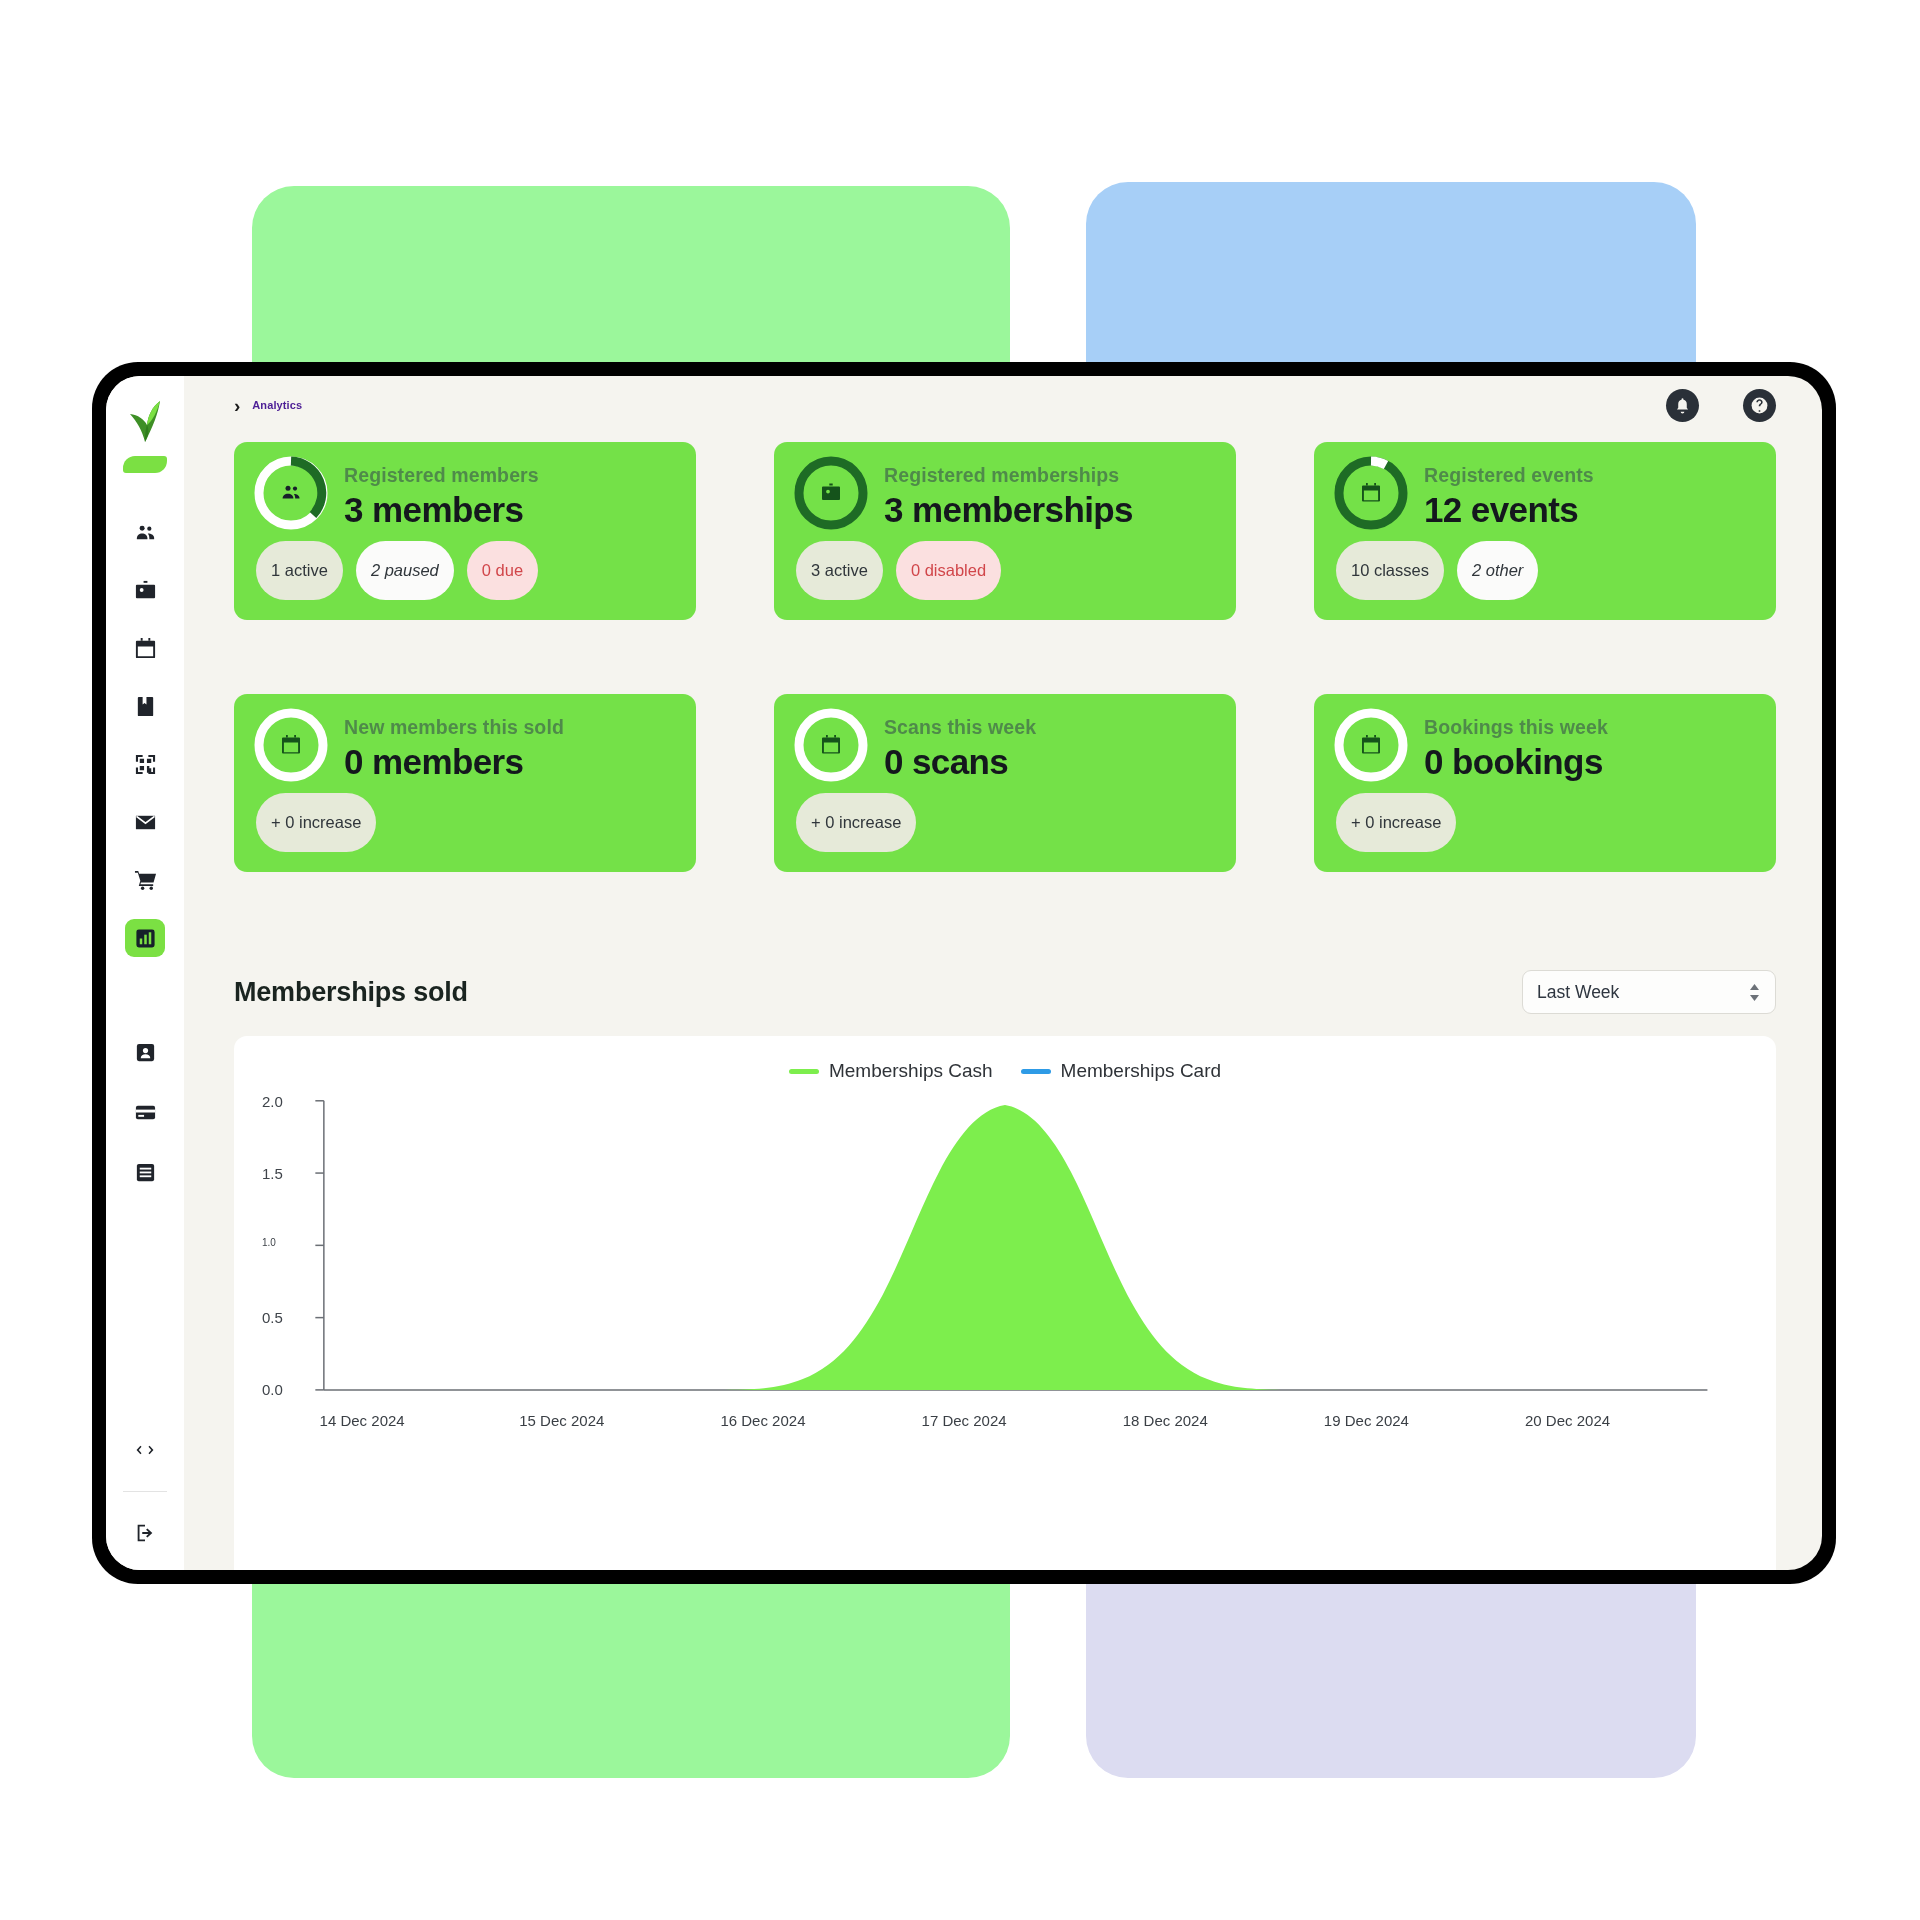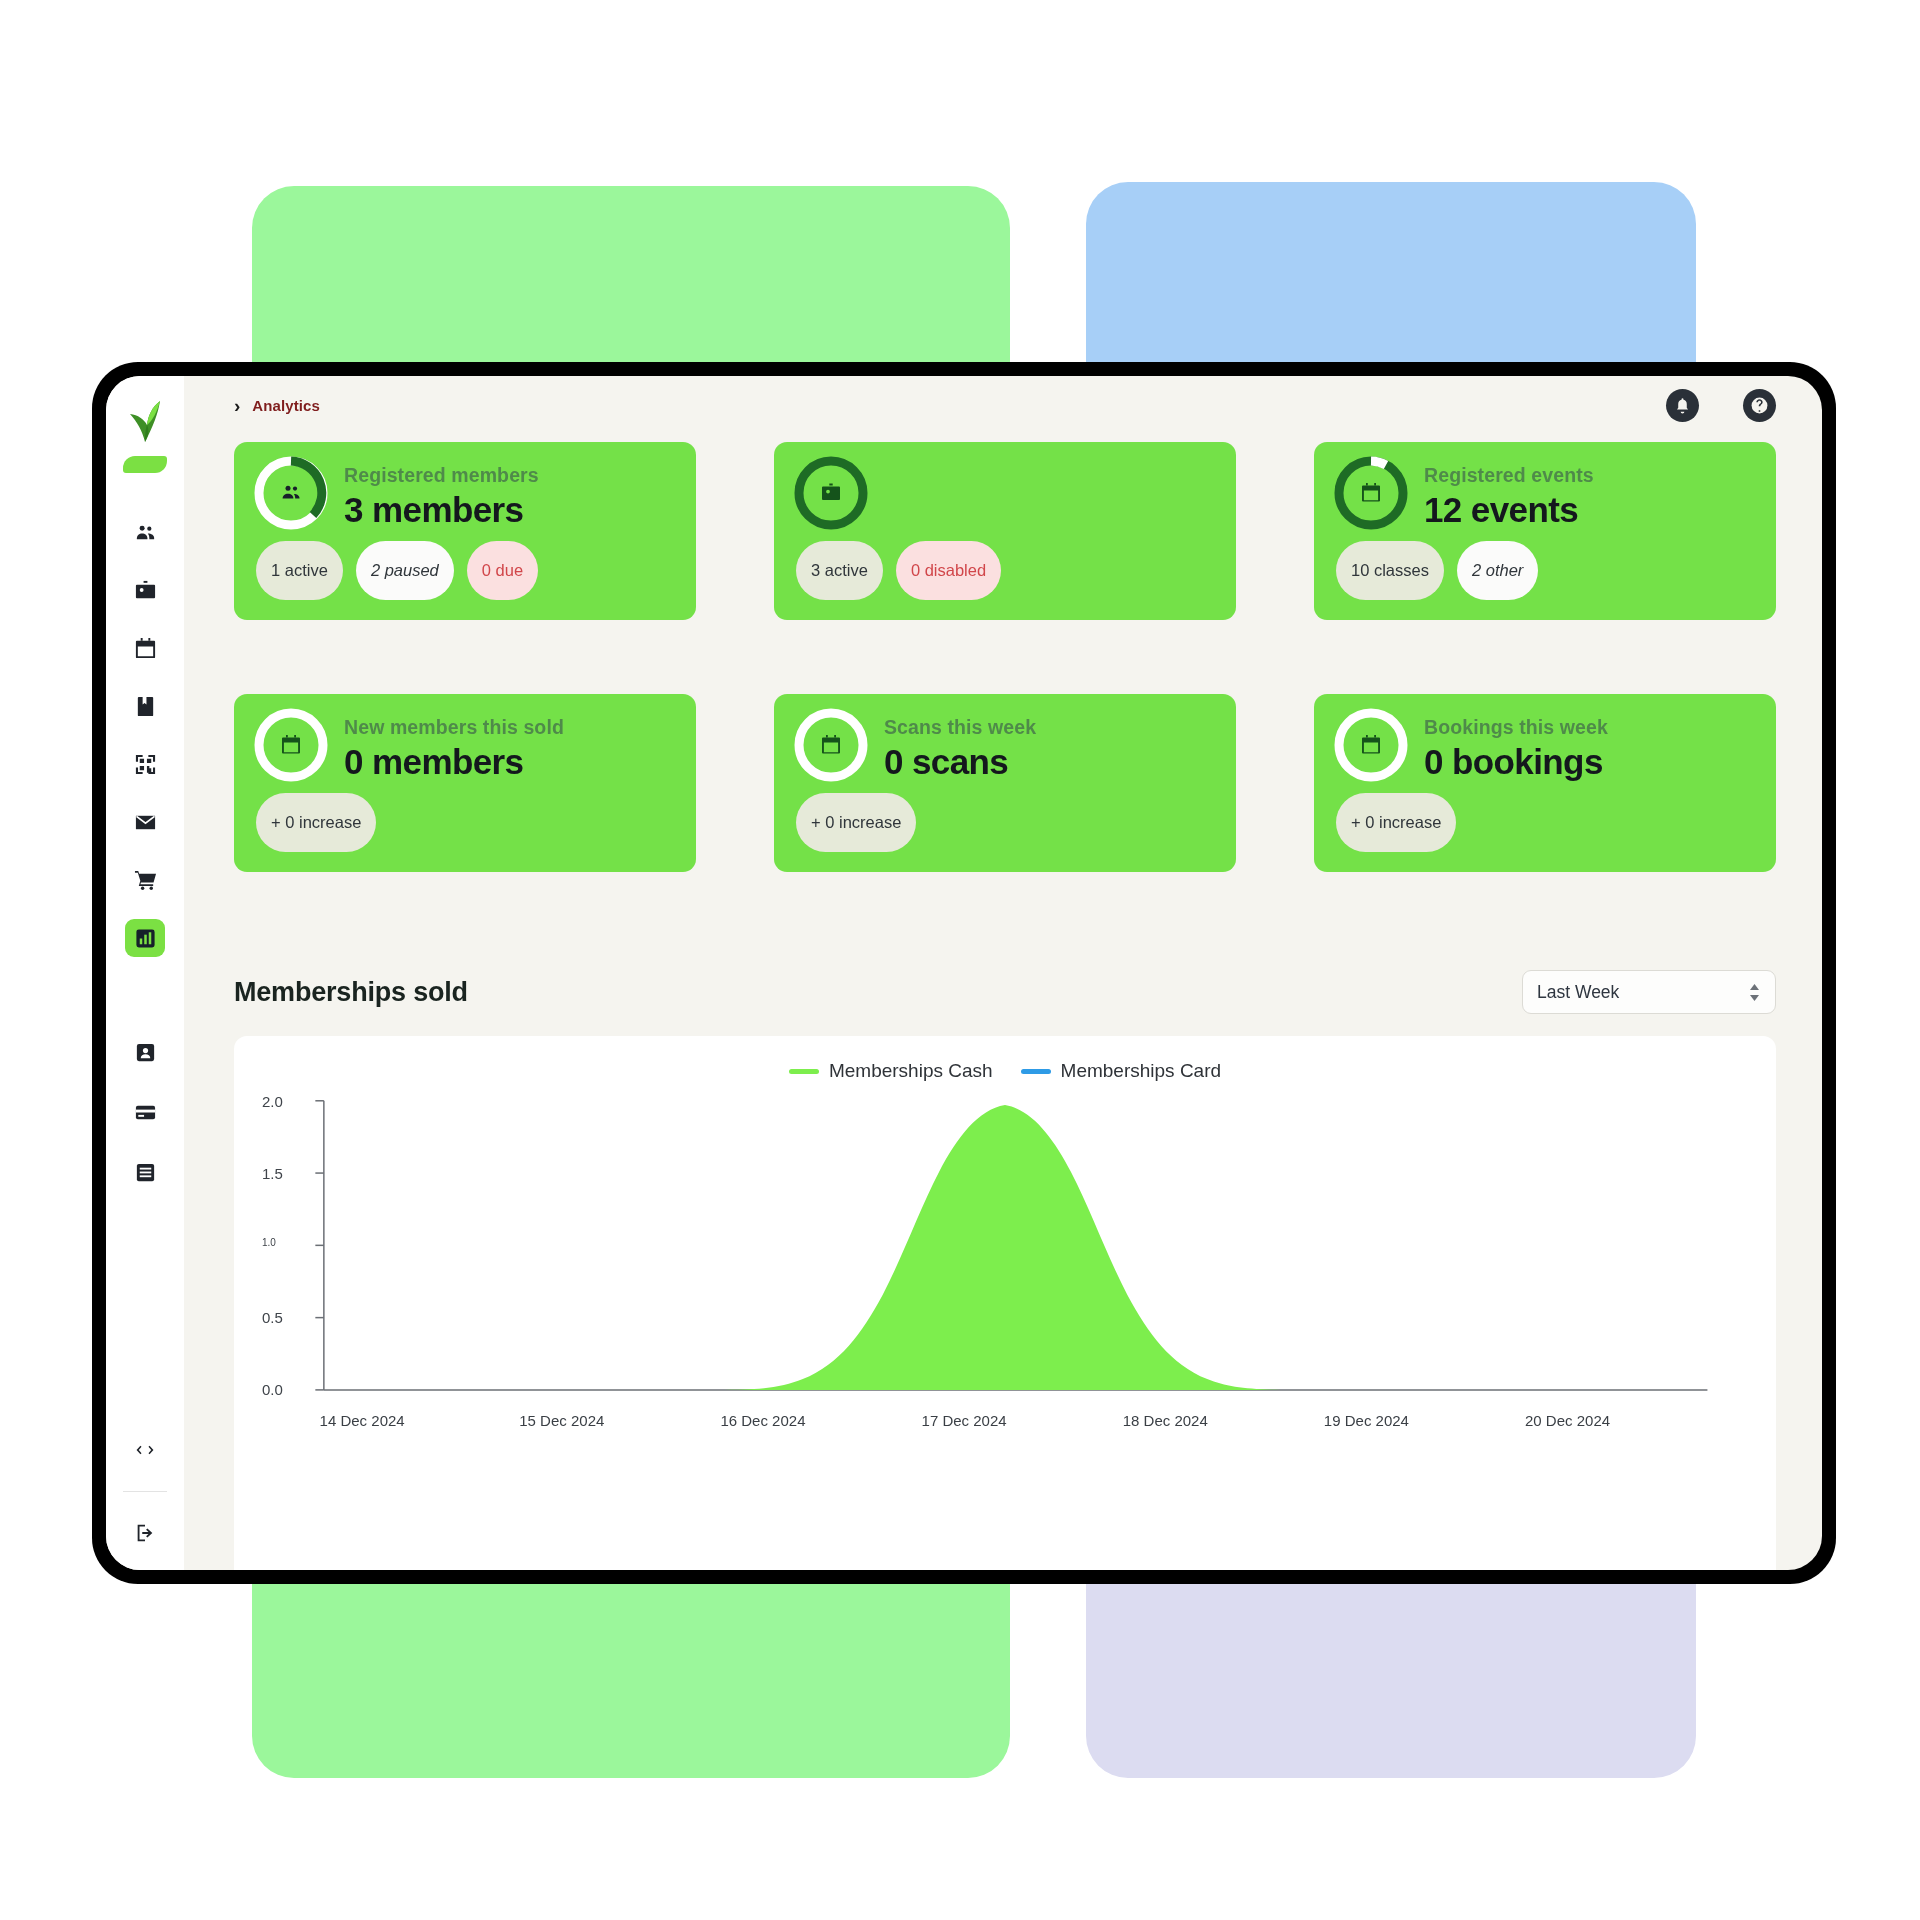--- a/index.html
+++ b/index.html
@@ -67,21 +67,21 @@
   
   .main { flex: 1 1 auto; height: 100%; display: flex; flex-direction: column; min-width: 0; }
 
   .topbar {
     height: 58px; flex: 0 0 58px;
     display: flex; align-items: center;
     padding: 0 46px 0 50px;
   }
   .breadcrumb { display: flex; align-items: center; gap: 12px; }
   .chev { font-size: 19px; color: #1c1c1c; font-weight: 700; line-height: 1; }
-  .crumb-text { color: #7f1d1d; font-size: 15px; font-weight: 700; letter-spacing: .1px; }
+  .crumb-text { color: #4c1d95; font-size: 11px; font-weight: 700; letter-spacing: .1px; }
   .topbar-spacer { flex: 1 1 auto; }
   .top-icons { display: flex; align-items: center; gap: 44px; }
   .circ-icon { width: 33px; height: 33px; border-radius: 50%; background: #2a3038; display:flex; align-items:center; justify-content:center; cursor:pointer; }
   .circ-icon svg { width: 19px; height: 19px; fill: #F5F4EF; }
 
   
   .cards-section { padding: 8px 46px 0 50px; }
   .card-row { display: flex; gap: 78px; }
   .card-row + .card-row { margin-top: 74px; }
 
@@ -327,20 +327,24 @@
                 <div class="ring">
                   <svg viewBox="0 0 82 82" xmlns="http://www.w3.org/2000/svg">
                     <circle cx="41" cy="41" r="32" fill="none" stroke="#1E6B25" stroke-width="9"></circle>
                   </svg>
                   <span class="glyph dark">
                     <svg viewBox="0 0 24 24" xmlns="http://www.w3.org/2000/svg">
                         <path d="M10.3 2.4h3.4v2h-3.4z"></path>
                         <path d="M4 5.6h16a1 1 0 011 1v11.4a1 1 0 01-1 1H4a1 1 0 01-1-1V6.6a1 1 0 011-1zm5 3.1a1.9 1.9 0 100 3.8 1.9 1.9 0 000-3.8zM6.2 16.1c0-1.7 1.3-2.6 2.8-2.6s2.8.9 2.8 2.6zm7.6-6.5h4.5v1.5h-4.5zm0 3.2h4.5v1.5h-4.5z"></path>
                       </svg>
                   </span>
+                </div>
+                <div class="kpi-text">
+                  <div class="kpi-label">Registered memberships</div>
+                  <div class="kpi-value">3 memberships</div>
                 </div>
               </div>
               <div class="chips">
                 <span class="chip neutral">3 active</span>
                 <span class="chip danger">0 disabled</span>
               </div>
             </div>
 
             <div class="kpi">
               <div class="kpi-top">

